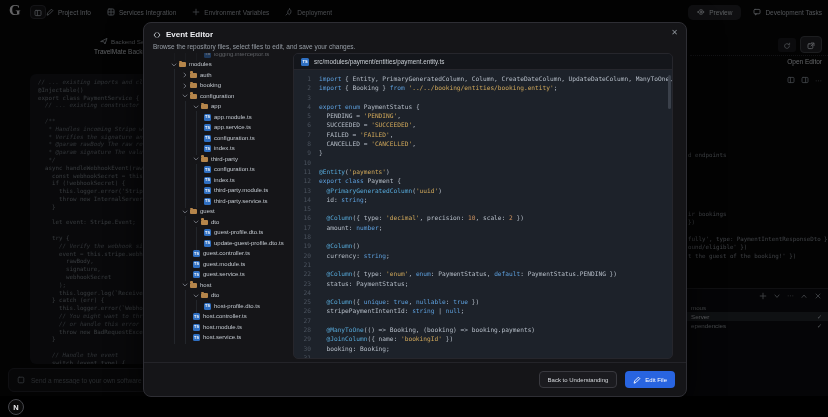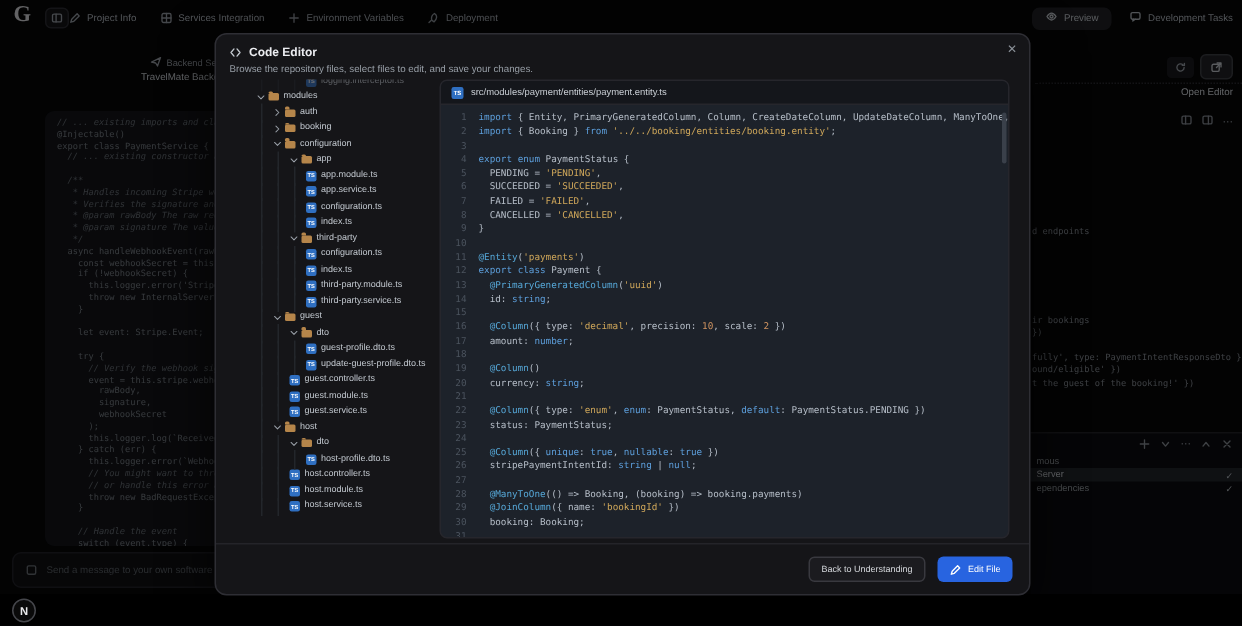--- a/index.html
+++ b/index.html
@@ -315,21 +315,21 @@
   <div id="corner-logo">N</div>
 
   <div id="overlay"></div>
 
   <div id="modal">
     <span id="modal-code-icon" class="ic">
         <svg width="8" height="8" viewBox="0 0 8 8" fill="none" stroke="currentColor" stroke-width="0.9" stroke-linecap="round" stroke-linejoin="round">
           <path d="M3 1.6L1 4l2 2.4M5 1.6L7 4 5 6.4"></path>
         </svg>
       </span>
-    <div id="modal-title">Code Editor</div>
+    <div id="modal-title">Event Editor</div>
     <div id="modal-close">✕</div>
     <div id="modal-subtitle">Browse the repository files, select files to edit, and save your changes.</div>
 
     <div id="file-tree">
         <div class="tree-row faded">
           <span class="guide"></span>
           <span class="guide"></span>
           <span class="guide"></span>
           <span class="ts-badge">TS</span>
           <span class="tree-label">logging.interceptor.ts</span>

